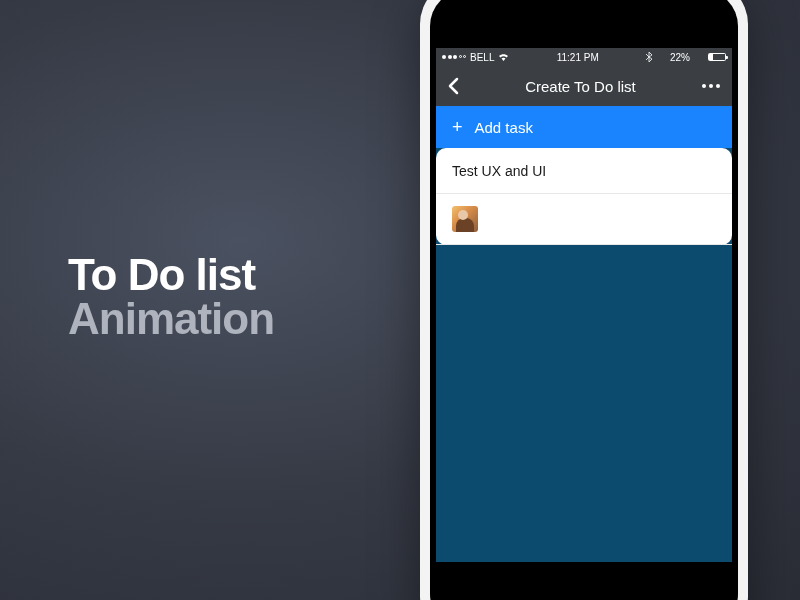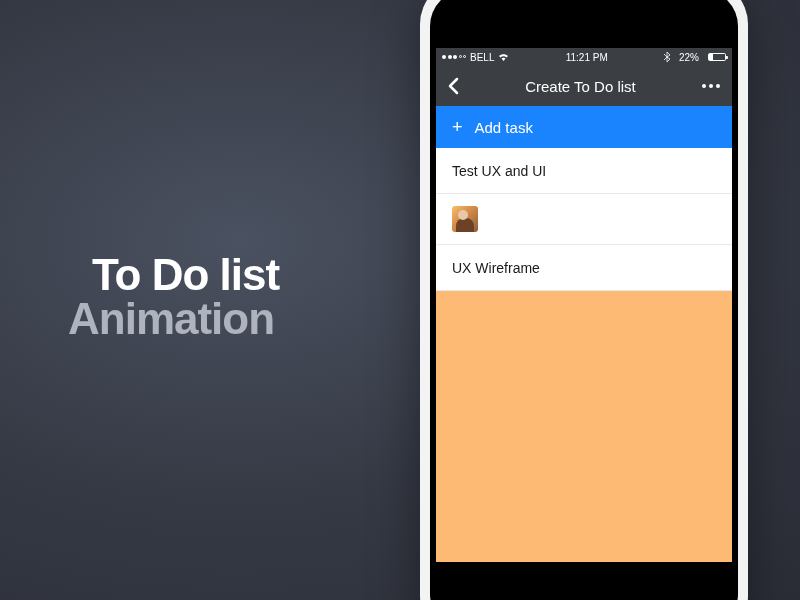--- a/index.html
+++ b/index.html
@@ -14,21 +14,20 @@
     .promo-text {
       position: absolute;
       left: 68px;
       top: 250px;
       color: #fff;
     }
     .promo-title {
       font-size: 44px;
       font-weight: 600;
       letter-spacing: -1px;
-      margin-left: 24px;
     }
     .promo-subtitle {
       font-size: 44px;
       font-weight: 700;
       color: #aeb3bd;
       letter-spacing: -1px;
       margin-top: -6px;
     }
     .phone {
       position: absolute;
@@ -44,39 +43,39 @@
     .phone-inner {
       width: 100%;
       height: 100%;
       background: #000;
       border-radius: 36px;
       padding: 58px 6px 68px 6px;
     }
     .screen {
       width: 100%;
       height: 100%;
-      background: #fdba74;
+      background: #0c4a6e;
       position: relative;
       overflow: hidden;
     }
     .status-bar {
       height: 18px;
       background: #3b3f44;
       color: #fff;
       font-size: 10px;
       display: flex;
       align-items: center;
       justify-content: space-between;
       padding: 0 6px;
     }
     .status-left { display: flex; align-items: center; gap: 4px; }
     .status-dots { display: flex; gap: 1.5px; }
     .dot { width: 4px; height: 4px; border-radius: 50%; background: #fff; }
     .dot.empty { background: transparent; border: 0.5px solid #fff; width: 3px; height: 3px; }
-    .status-right { display: flex; align-items: center; gap: 9px; }
+    .status-right { display: flex; align-items: center; gap: 18px; }
     .battery {
       width: 18px;
       height: 8px;
       border: 1px solid #fff;
       border-radius: 1.5px;
       position: relative;
     }
     .battery::after {
       content: "";
       position: absolute;
@@ -129,20 +128,21 @@
       font-size: 15px;
       gap: 12px;
       cursor: pointer;
     }
     .plus-icon {
       font-size: 18px;
       font-weight: 300;
     }
     .task-list {
       background: #fff;
+      border-radius: 10px;
     }
     .task-item {
       padding: 12px 16px;
       border-bottom: 1px solid #e8e8e8;
       display: flex;
       align-items: center;
       justify-content: space-between;
       min-height: 46px;
       cursor: pointer;
     }
@@ -244,22 +244,17 @@
 
       <div class="task-list">
         <div class="task-item">
           <div class="task-content">
             <div class="task-title">Test UX and UI</div>
           </div>
         </div>
         <div class="task-item">
           <div class="avatar"></div>
         </div>
-        <div class="task-item">
-          <div class="task-content">
-            <div class="task-title">UX Wireframe</div>
-          </div>
-        </div>
       </div>
 
     </div>
   </div>
 </div>
 
 </body></html>

